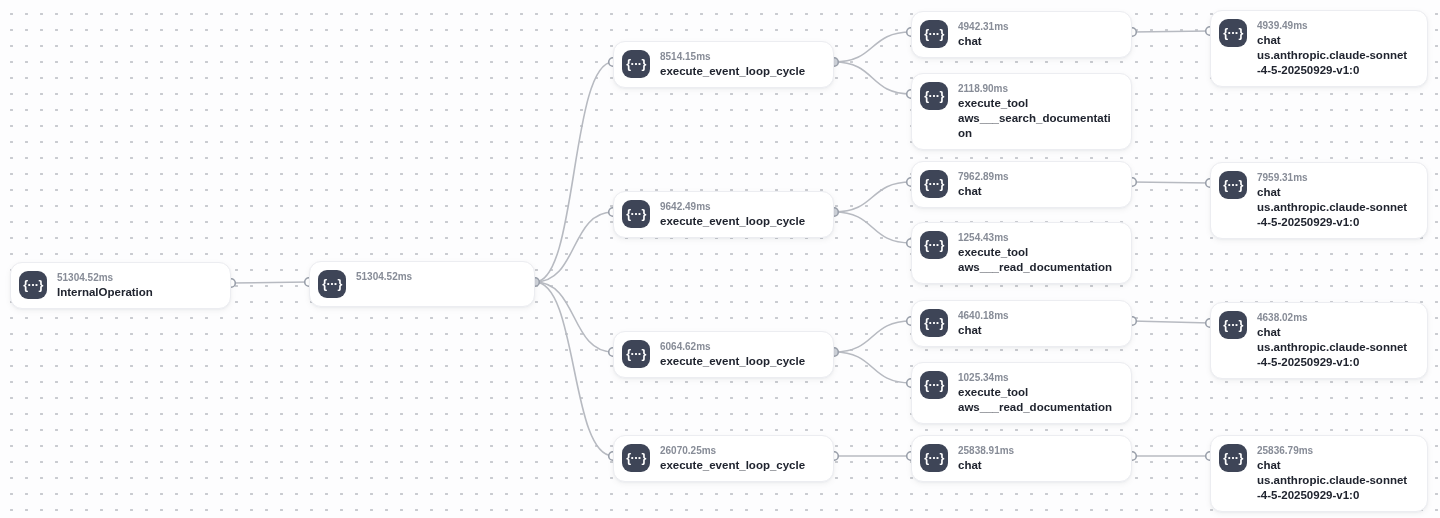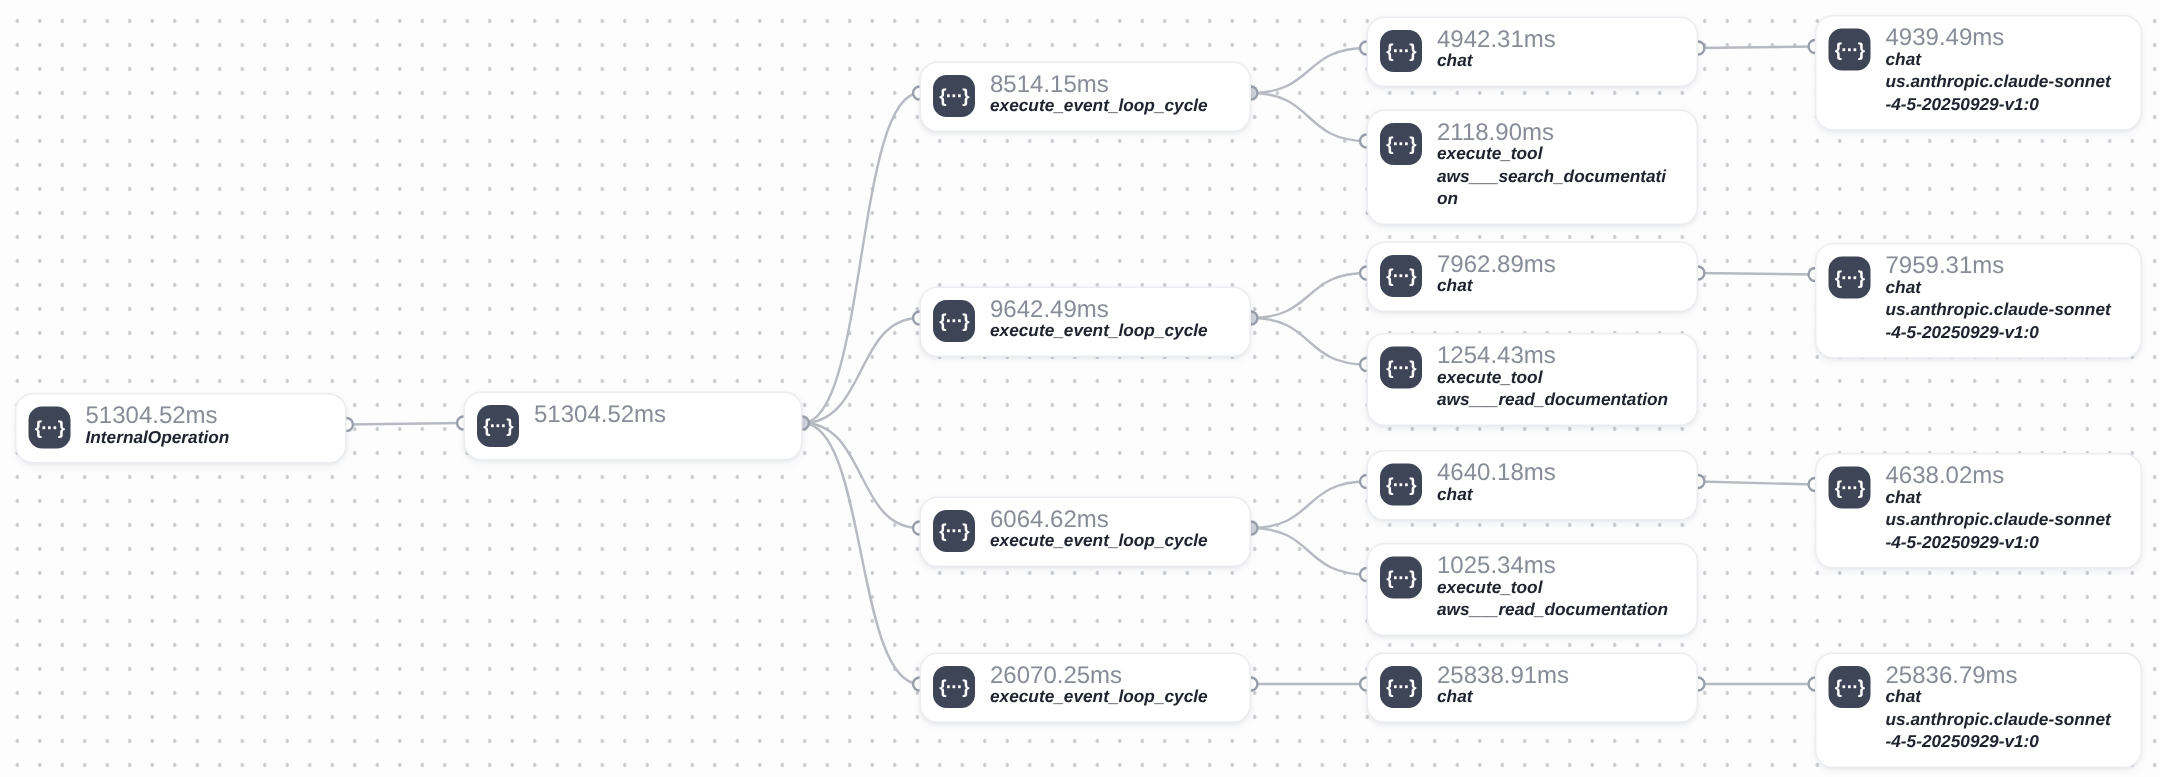--- a/index.html
+++ b/index.html
@@ -55,34 +55,33 @@
   }
 
   .node .txt {
     display: flex;
     flex-direction: column;
     min-width: 0;
     padding-top: 1px;
   }
 
   .node .dur {
-    font-size: 16px;
+    font-size: 10px;
     line-height: 12px;
     color: #878c97;
-    font-weight: 400;
+    font-weight: 700;
     margin-bottom: 1px;
   }
 
   .node .lbl {
     font-size: 11.5px;
     line-height: 15px;
     font-weight: 700;
     color: #20242f;
     white-space: pre;
-    font-style: italic;
   }
 </style>
 </head>
 <body>
 
 <div class="canvas">
   <svg class="edge-layer" xmlns="http://www.w3.org/2000/svg">
       <path d="M 231 283 L 309 282" fill="none" stroke="#b7bac1" stroke-width="1.6"></path>
       <path d="M 535 282 C 577.9 282, 570.1 62, 613 62" fill="none" stroke="#b7bac1" stroke-width="1.6"></path>
       <path d="M 535 282 C 577.9 282, 570.1 212, 613 212" fill="none" stroke="#b7bac1" stroke-width="1.6"></path>

